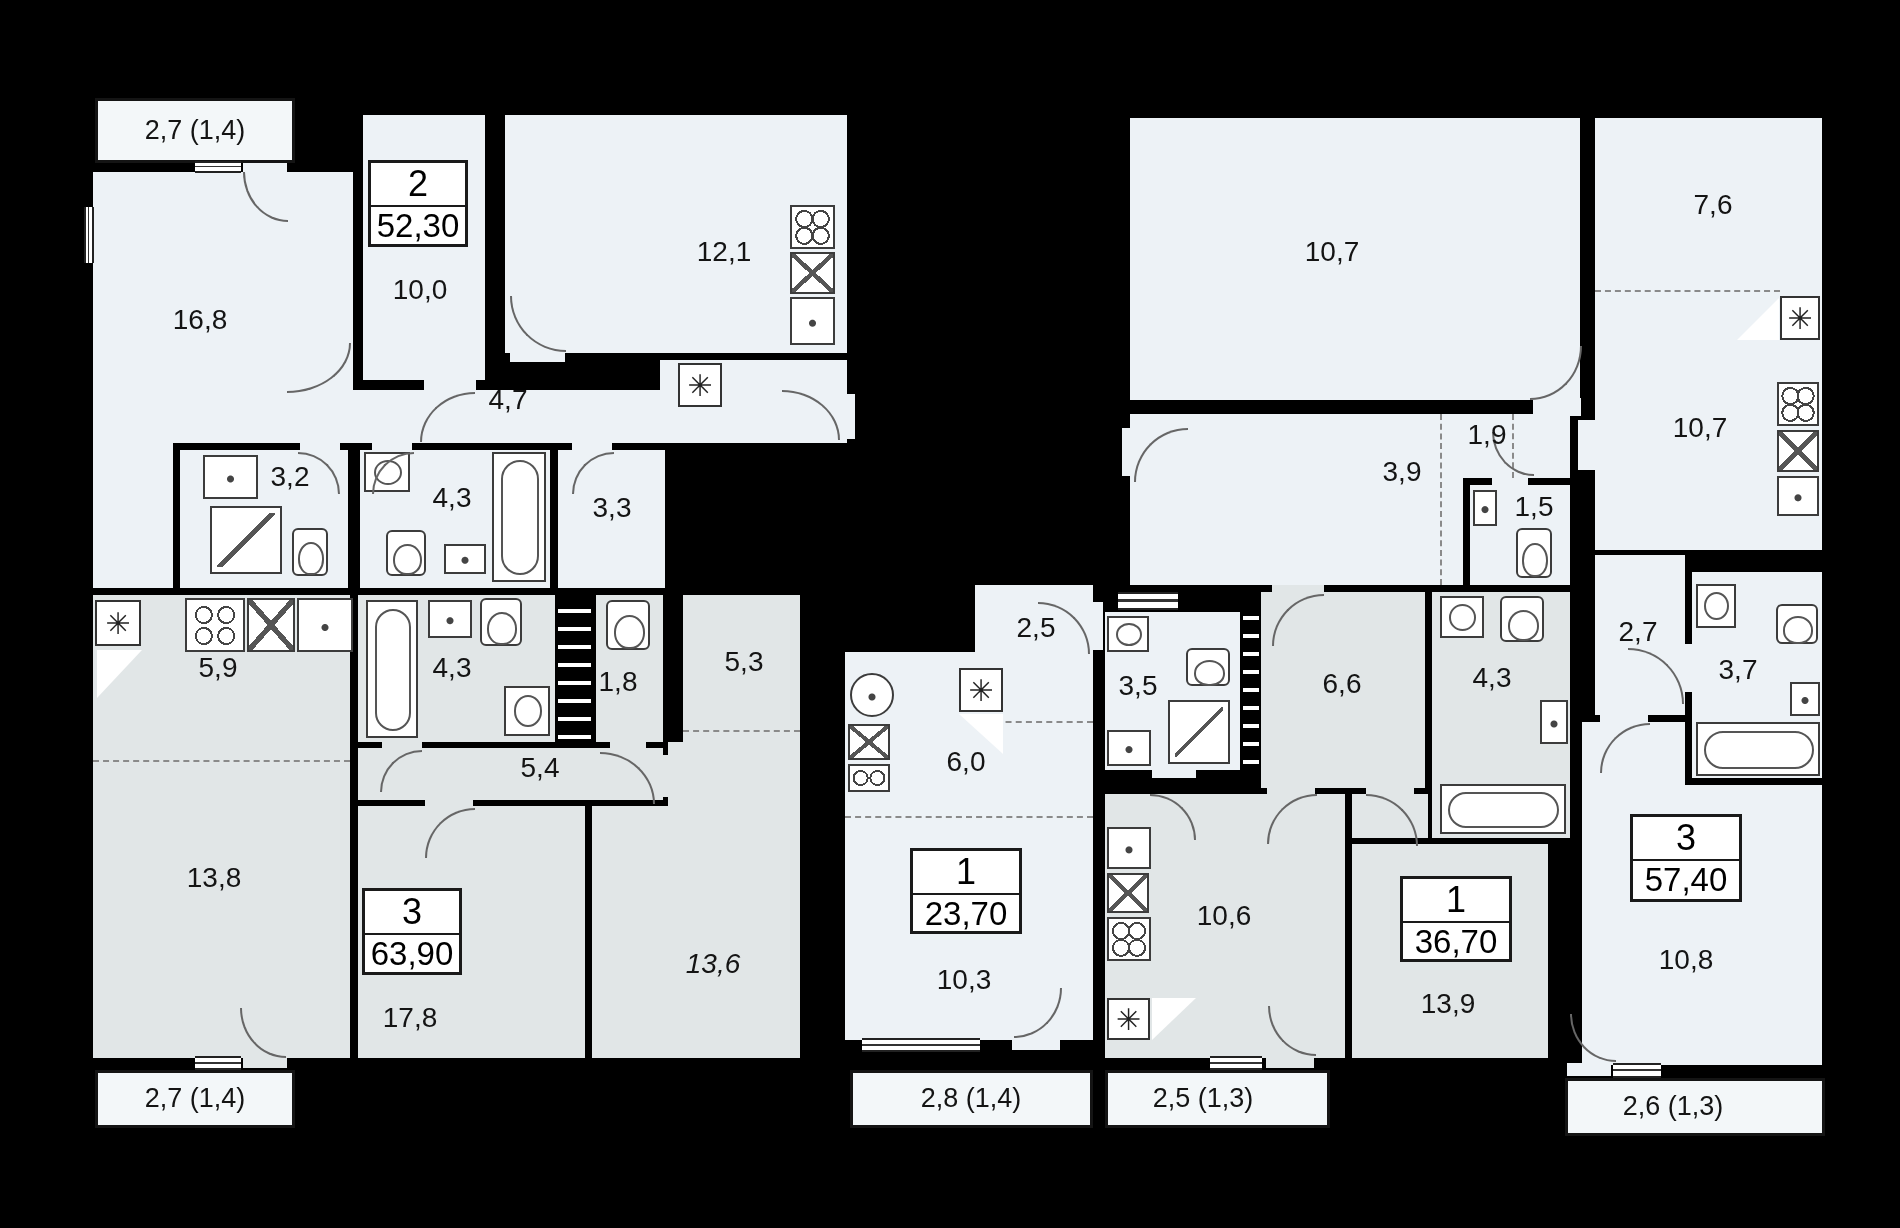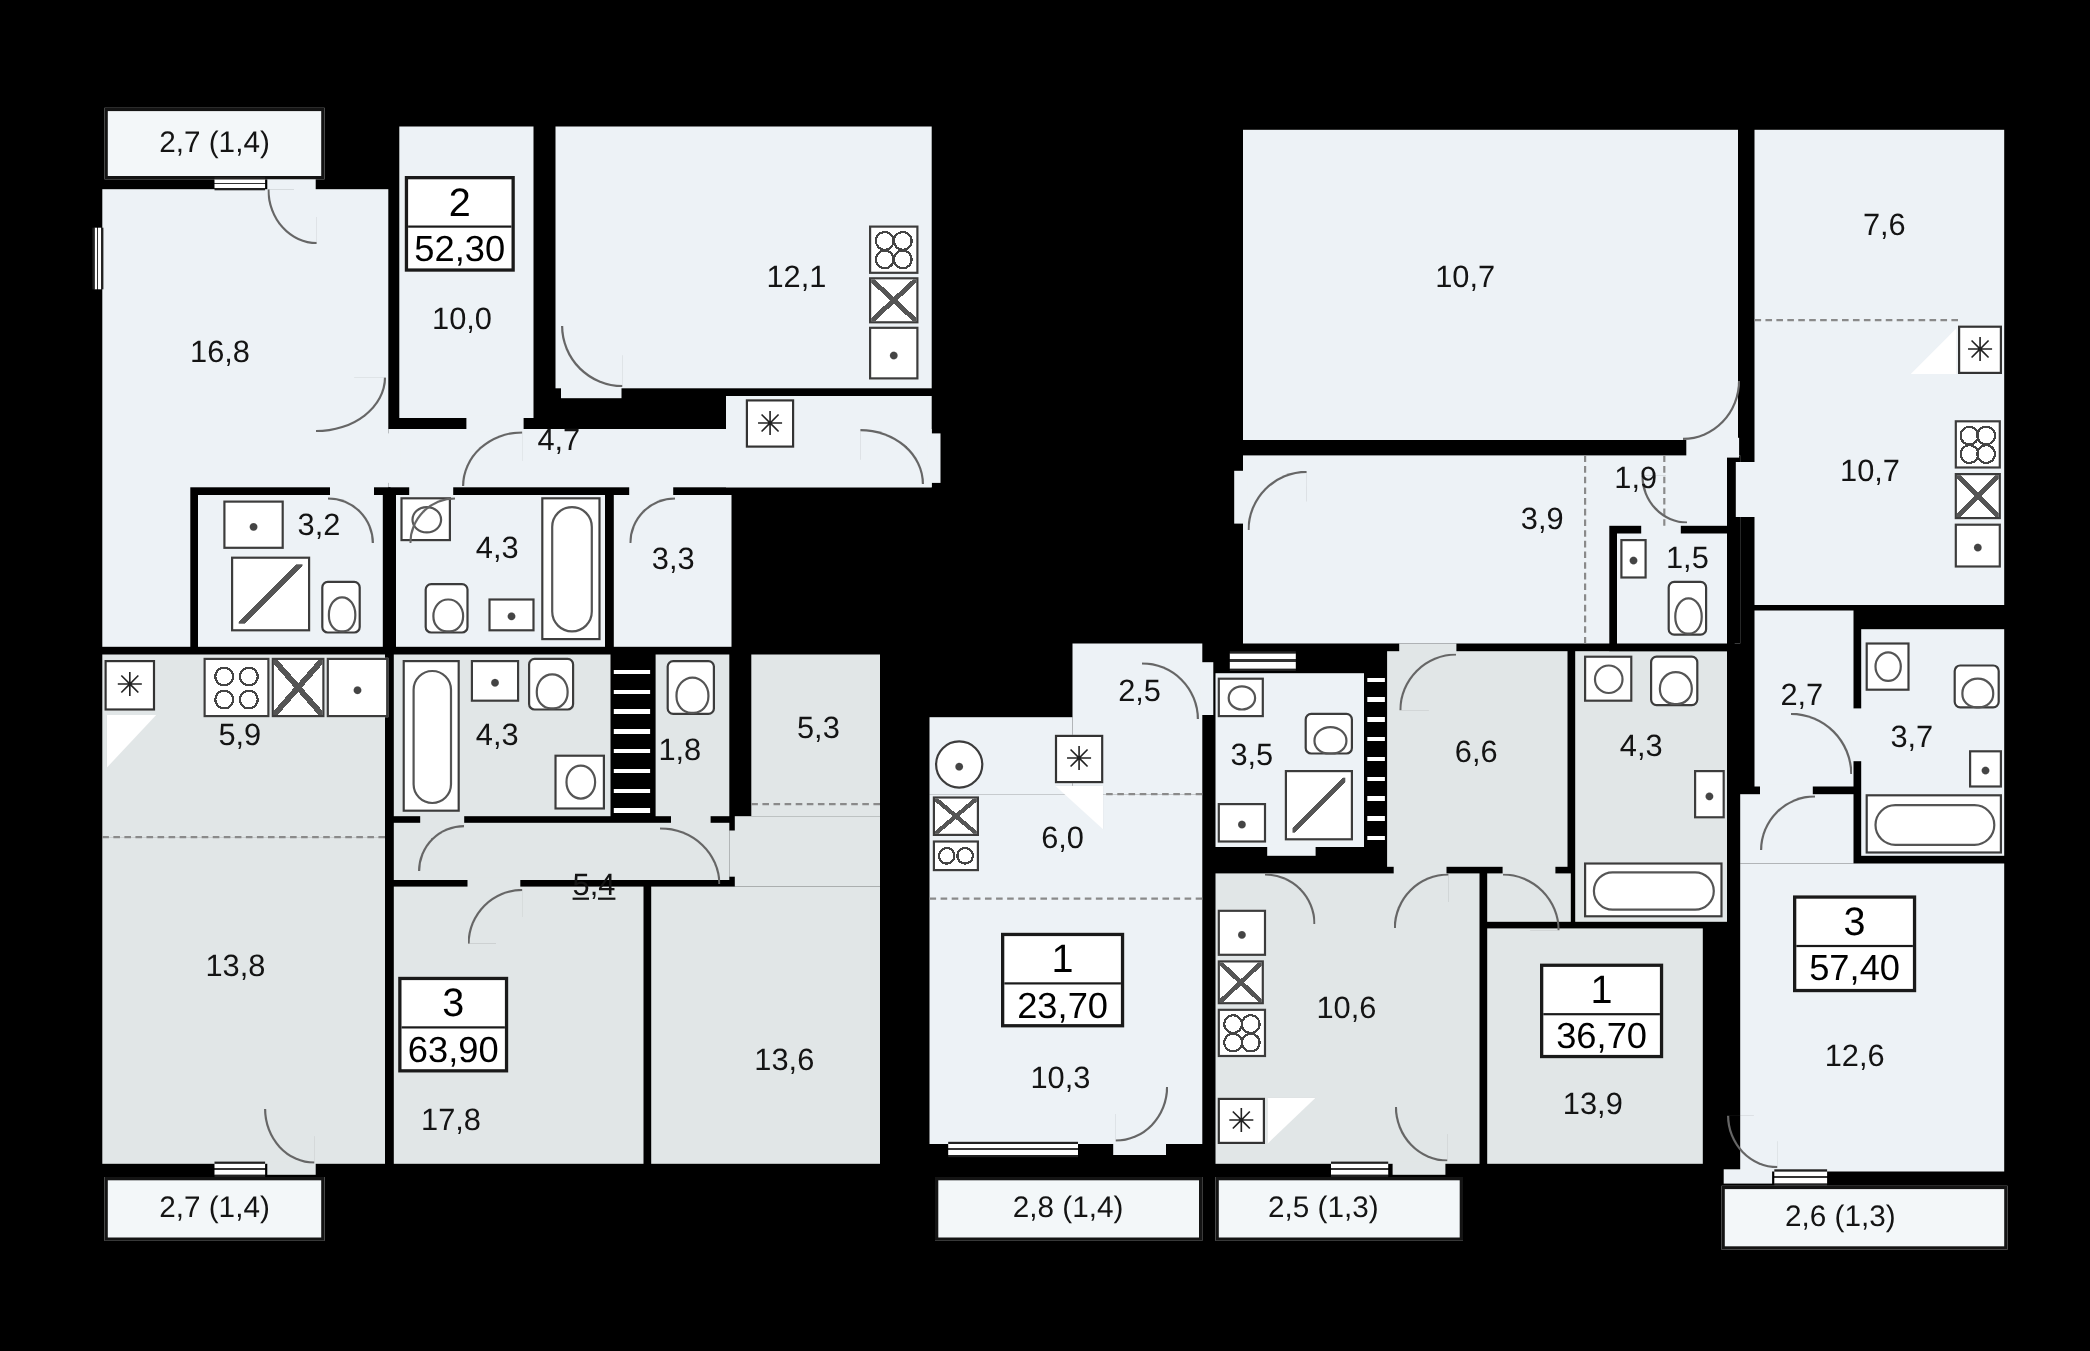--- a/index.html
+++ b/index.html
@@ -137,24 +137,24 @@
   <div class="patch df" style="left:663px;top:755px;width:8px;height:42px;"></div>
   <div class="arc" style="left:600px;top:752px;width:55px;height:52px;border-right:2px solid #666;border-top:2px solid #666;border-top-right-radius:100%;"></div>
   <div class="patch df" style="left:382px;top:740px;width:40px;height:10px;"></div>
   <div class="arc" style="left:380px;top:750px;width:42px;height:42px;border-left:2px solid #666;border-top:2px solid #666;border-top-left-radius:100%;"></div>
   <div class="patch df" style="left:610px;top:740px;width:36px;height:10px;"></div>
 
   <div class="rl" style="left:218px;top:668px;">5,9</div>
   <div class="rl" style="left:452px;top:668px;">4,3</div>
   <div class="rl" style="left:618px;top:682px;">1,8</div>
   <div class="rl" style="left:744px;top:662px;">5,3</div>
-  <div class="rl" style="left:540px;top:805px;text-decoration:underline;">5,4</div>
+  <div class="rl" style="left:540px;top:768px;">5,4</div>
   <div class="rl" style="left:214px;top:878px;">13,8</div>
   <div class="rl" style="left:410px;top:1018px;">17,8</div>
-  <div class="rl" style="left:713px;top:964px;">13,6</div>
+  <div class="rl" style="left:713px;top:964px;font-style:italic;">13,6</div>
   <div class="lblbox" style="left:362px;top:888px;width:100px;height:87px;">
     <div class="t">3</div>
     <div class="a">63,90</div>
   </div>
   <div class="balc" style="left:95px;top:1070px;width:200px;height:58px;"></div>
   <div class="bl" style="left:195px;top:1098px;">2,7 (1,4)</div>
 
   <div class="room lf" style="left:975px;top:585px;width:118px;height:137px;"></div>
   <div class="room lf" style="left:845px;top:652px;width:130px;height:70px;"></div>
   <div class="room lf" style="left:845px;top:722px;width:248px;height:318px;"></div>
@@ -271,21 +271,21 @@
   <div class="patch lf" style="left:1578px;top:420px;width:20px;height:50px;"></div>
 
   <div class="rl" style="left:1332px;top:252px;">10,7</div>
   <div class="rl" style="left:1713px;top:205px;">7,6</div>
   <div class="rl" style="left:1700px;top:428px;">10,7</div>
   <div class="rl" style="left:1402px;top:472px;">3,9</div>
   <div class="rl" style="left:1487px;top:435px;">1,9</div>
   <div class="rl" style="left:1534px;top:507px;">1,5</div>
   <div class="rl" style="left:1638px;top:632px;">2,7</div>
   <div class="rl" style="left:1738px;top:670px;">3,7</div>
-  <div class="rl" style="left:1686px;top:960px;">12,6</div>
+  <div class="rl" style="left:1686px;top:960px;">10,8</div>
   <div class="lblbox" style="left:1630px;top:814px;width:112px;height:88px;">
     <div class="t">3</div>
     <div class="a">57,40</div>
   </div>
   <div class="balc" style="left:1565px;top:1078px;width:260px;height:58px;"></div>
   <div class="bl" style="left:1673px;top:1106px;">2,6 (1,3)</div>
 
 </div>
 
 </body></html>

